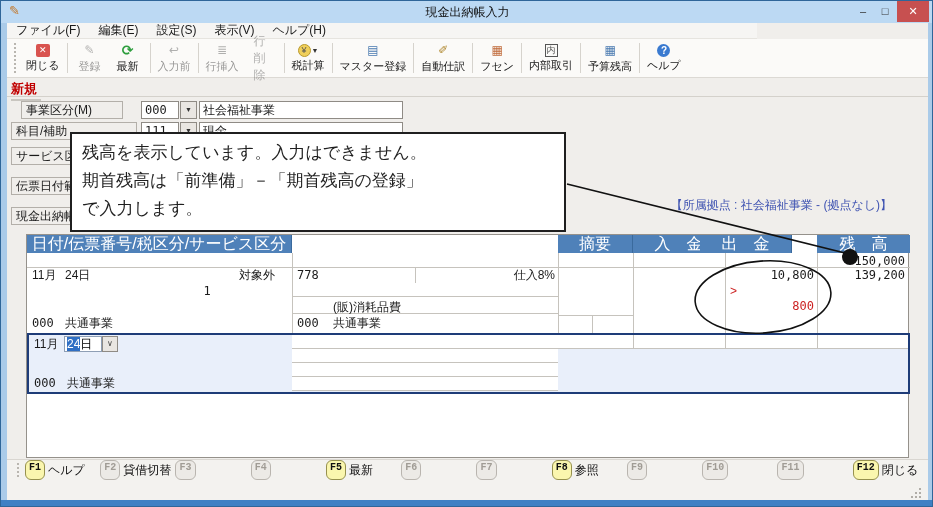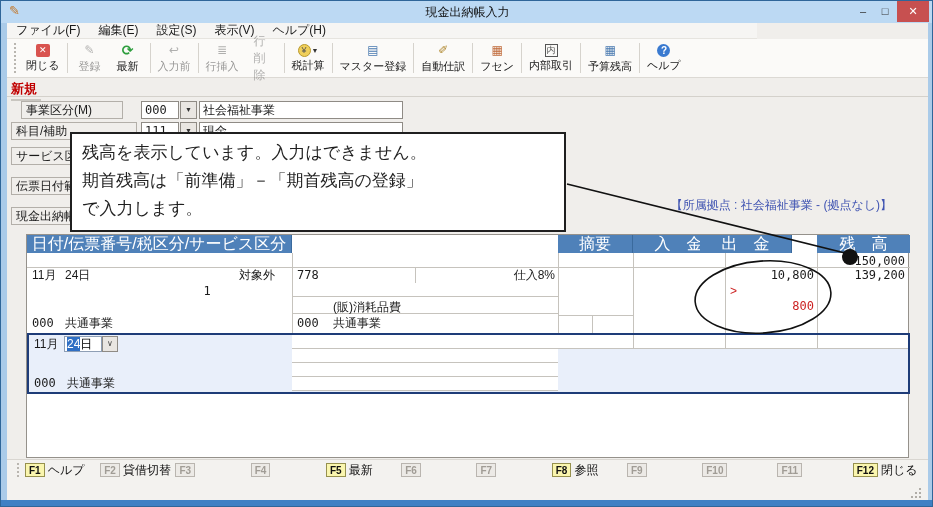--- a/index.html
+++ b/index.html
@@ -54,21 +54,21 @@
   .sel { background:#2f6fc4; color:#fff; }
   .cbtn { position:absolute; background:#e9e6e2; border:1px solid #8f8b85; text-align:center; font-size:8px; line-height:14px; color:#444; }
   
   .tooltip { position:absolute; left:69px; top:131px; width:496px; height:100px; background:#fff; border:2px solid #1f1f1f; padding:5px 10px; font-size:17px; line-height:28px; color:#1f1f1f; }
   
   .anno { position:absolute; left:0; top:0; pointer-events:none; }
   
   .fkbar { position:absolute; left:6px; top:458px; width:921px; height:21px; background:#f3f2ef; border-top:1px solid #d9d6d1; display:flex; align-items:center; padding-left:10px; }
   .fkhandle { width:4px; height:14px; border-left:2px dotted #b9b6b0; margin-right:4px; }
   .fk { width:76px; display:flex; align-items:center; gap:3px; }
-  .kcap { font-size:10px; font-weight:bold; padding:0 3px; height:14px; line-height:13px; border-radius:0; background:#eceae6; border:1px solid #b9b5af; color:#a09c95; }
+  .kcap { font-size:10px; font-weight:bold; padding:0 3px; height:20px; line-height:13px; border-radius:6px; background:#eceae6; border:1px solid #b9b5af; color:#a09c95;font-family:Liberation Mono, monospace; }
   .kcap.act { background:#faf6ae; border:1px solid #96914e; color:#111; }
   .klb { font-size:12px; color:#111; white-space:nowrap; }
   
   .statusbar { position:absolute; left:6px; top:479px; width:921px; height:20px; background:#f3f2ef; }
   .grip { position:absolute; left:908px; top:487px; width:12px; height:10px; }
   .grip i { position:absolute; width:2px; height:2px; background:#b0ada7; }
 </style>
 </head>
 <body>
 

